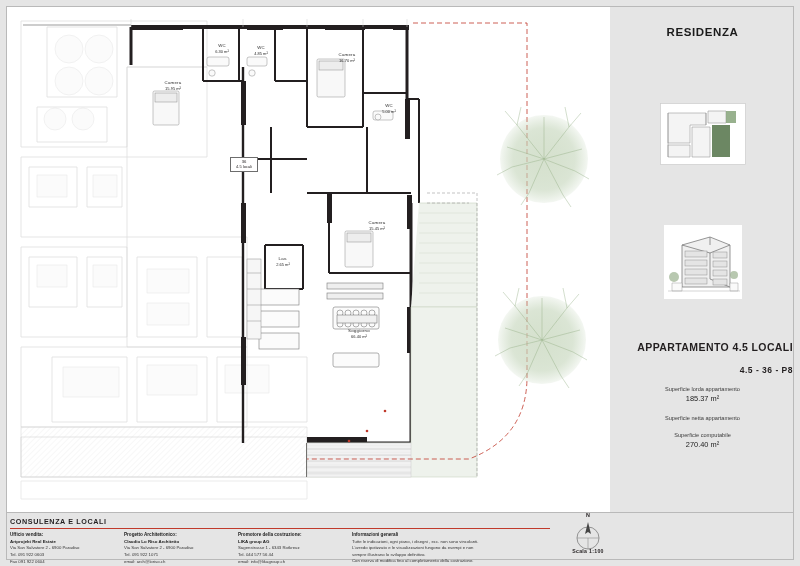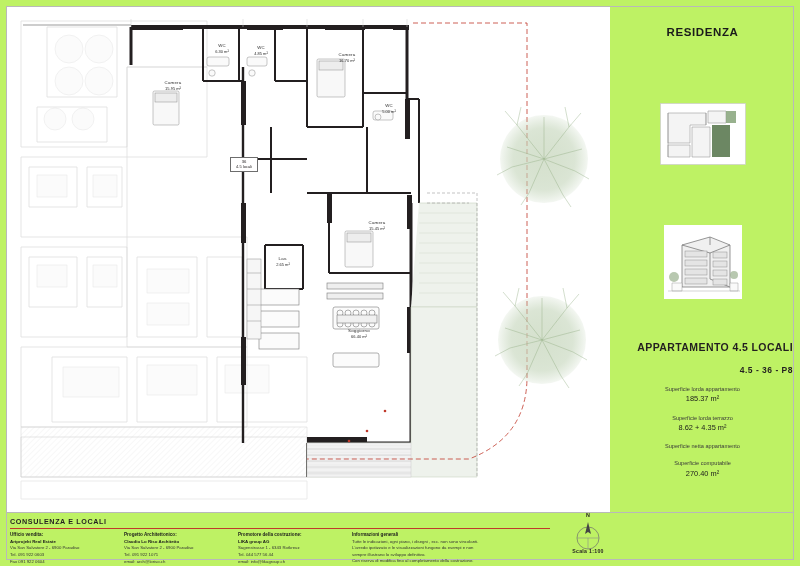--- a/index.html
+++ b/index.html
@@ -11,21 +11,21 @@
     width: 800px;
     height: 566px;
     overflow: hidden;
     font-family: "Liberation Sans", sans-serif;
     color: #231f20;
   }
   .sheet {
     position: relative;
     width: 800px;
     height: 566px;
-    background: #bef264;
+    background: #e5e5e5;
     box-sizing: border-box;
   }
   .sheet-border {
     position: absolute;
     left: 6px;
     top: 6px;
     width: 788px;
     height: 554px;
     border: 1px solid #b9b9b9;
     box-sizing: border-box;
@@ -527,24 +527,20 @@
 
     <div class="apt-title">APPARTAMENTO 4.5 LOCALI</div>
     <div class="apt-sub">4.5 - 36 - P8</div>
 
     <div class="metrics">
       <div class="metric">
         <div class="m-label">Superficie lorda appartamento</div>
         <div class="m-value">185.37 m²</div>
       </div>
       <div class="metric">
-        <div class="m-label">Superficie lorda terrazzo</div>
-        <div class="m-value">8.62 + 4.35 m²</div>
-      </div>
-      <div class="metric">
         <div class="m-label">Superficie netta appartamento</div>
       </div>
       <div class="metric">
         <div class="m-label">Superficie computabile</div>
         <div class="m-value">270.40 m²</div>
       </div>
     </div>
   </div>
 
   <div class="bottom-band">

